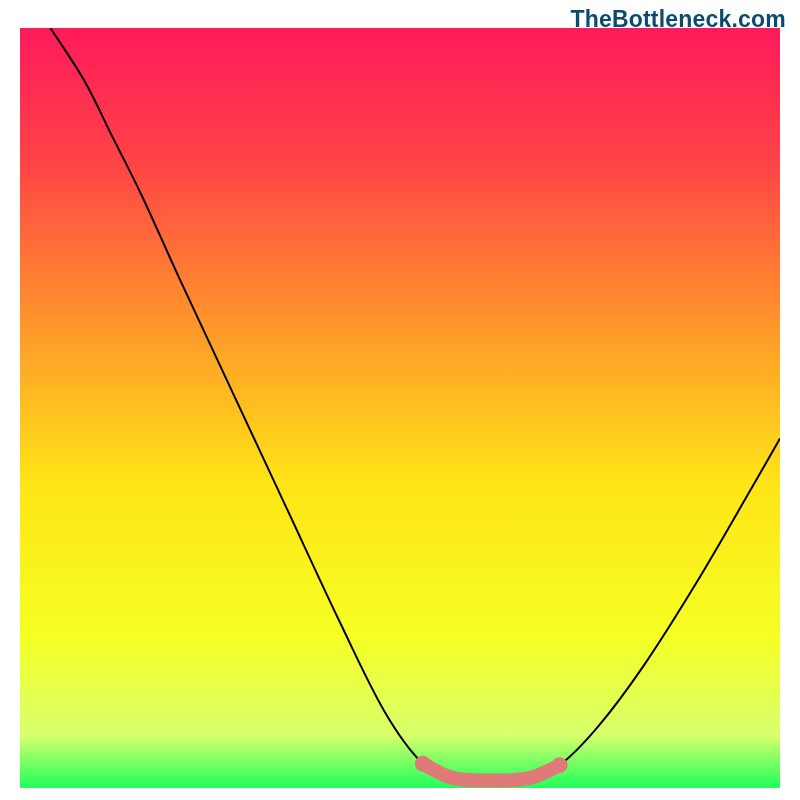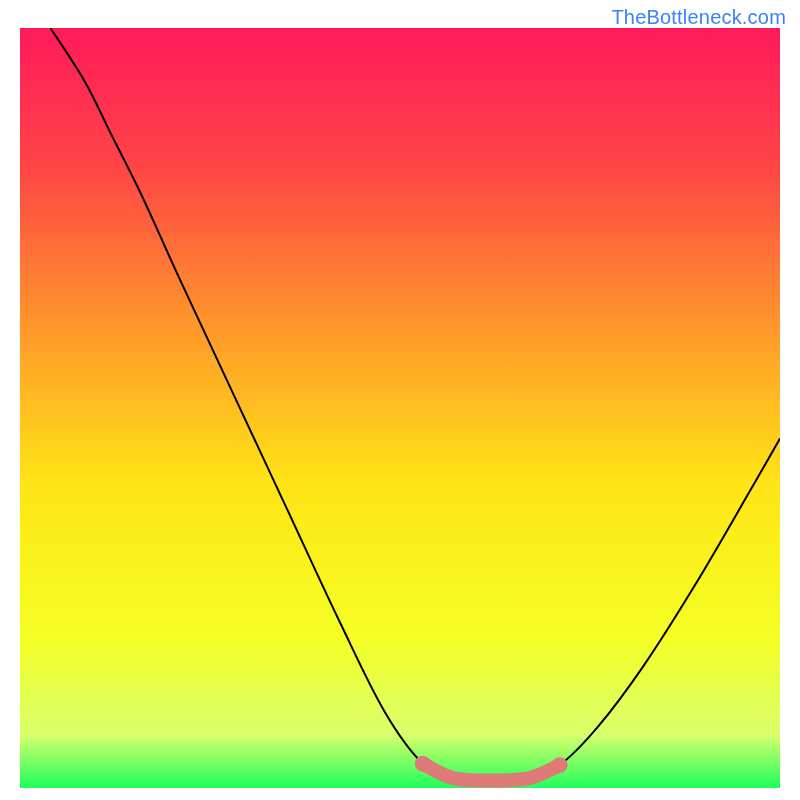--- a/index.html
+++ b/index.html
@@ -7,23 +7,23 @@
     padding: 0;
     width: 800px;
     height: 800px;
     background: #ffffff;
     font-family: Arial, Helvetica, sans-serif;
   }
   .watermark {
     position: absolute;
     top: 6px;
     right: 14px;
-    color: #3b82f6;
-    font-size: 20px;
-    font-weight: 400;
+    color: #0c4a6e;
+    font-size: 23px;
+    font-weight: 700;
     font-family: Arial, Helvetica, sans-serif;
     letter-spacing: 0.2px;
   }
   .chart-area {
     position: absolute;
     left: 20px;
     top: 28px;
     width: 760px;
     height: 760px;
   }

